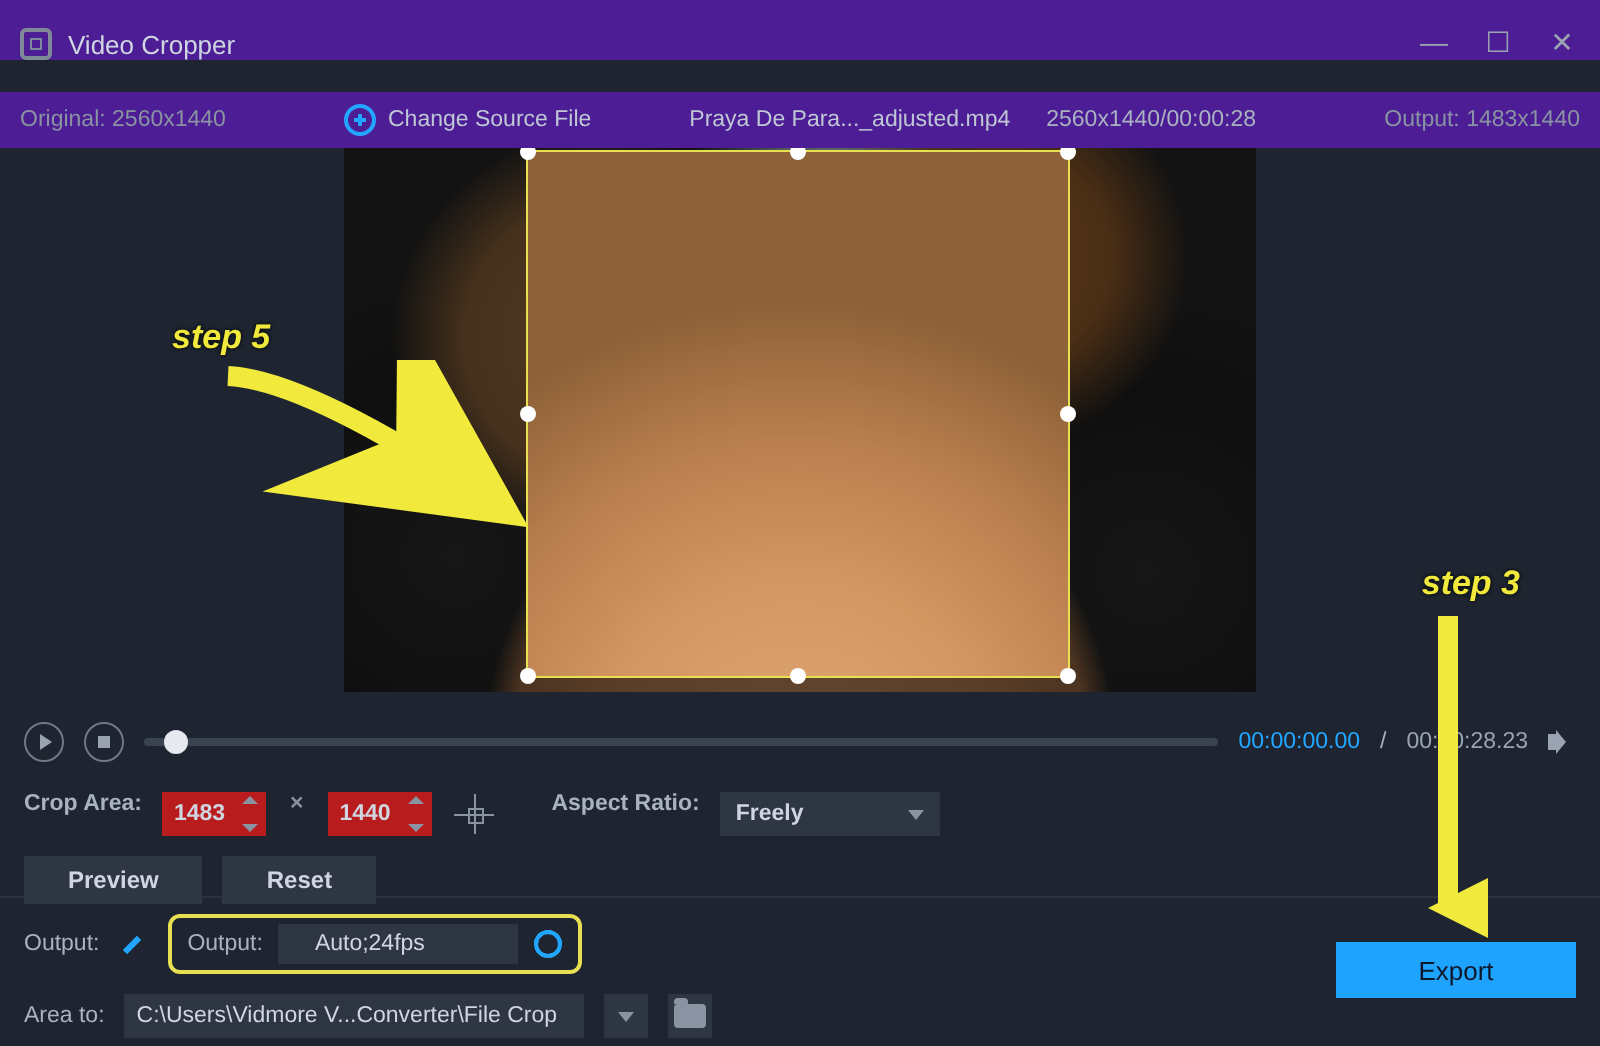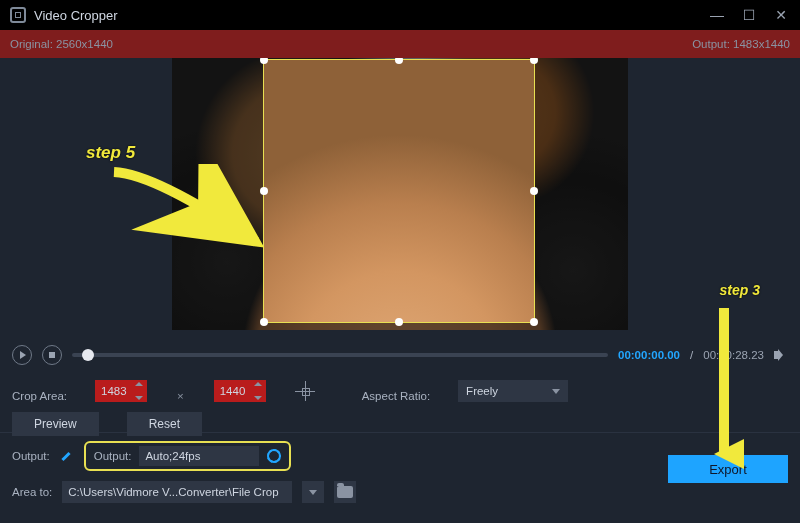--- a/index.html
+++ b/index.html
@@ -1,23 +1,23 @@
 <!DOCTYPE html>
 <html><head>
 <meta charset="utf-8">
 <style>
   * { box-sizing: border-box; margin: 0; padding: 0; font-family: "Segoe UI", Arial, sans-serif; }
   html, body { width: 800px; height: 523px; background: #1e2530; color: #a9b2c0; overflow: hidden; }
-  .titlebar { height: 30px; display: flex; align-items: center; padding: 0 10px; background: #000000; }
+  .titlebar { height: 30px; display: flex; align-items: flex-end; padding: 0 10px; background: #4c1d95; }
   .titlebar .logo { width: 16px; height: 16px; border: 2px solid #7f8a99; border-radius: 3px; position: relative; margin-right: 8px; }
   .titlebar .logo::after { content: ""; position: absolute; inset: 3px; border: 1px solid #7f8a99; }
   .titlebar .title { font-size: 13px; color: #cfd6e1; }
   .winbtns { margin-left: auto; display: flex; gap: 14px; }
   .winbtns span { width: 18px; height: 18px; display: flex; align-items: center; justify-content: center; font-size: 14px; color: #9aa3b1; cursor: pointer; }
-  .topbar { height: 28px; background: #7f1d1d; display: flex; align-items: center; font-size: 11.5px; position: relative; }
+  .topbar { height: 28px; background: #4c1d95; display: flex; align-items: center; font-size: 11.5px; position: relative; margin-top: 16px; }
   .topbar .orig { position: absolute; left: 10px; color: #8a93a2; }
   .topbar .outp { position: absolute; right: 10px; color: #8a93a2; }
   .topbar .center { position: absolute; left: 172px; right: 172px; display: flex; align-items: center; gap: 18px; }
   .topbar .change { display: flex; align-items: center; gap: 6px; color: #bfc7d4; cursor: pointer; }
   .plus { width: 16px; height: 16px; border: 2px solid #22a6ff; border-radius: 50%; position: relative; }
   .plus::before, .plus::after { content: ""; position: absolute; background: #22a6ff; }
   .plus::before { left: 3px; right: 3px; top: 5px; height: 2px; }
   .plus::after { top: 3px; bottom: 3px; left: 5px; width: 2px; }
   .topbar .fname { color: #bfc7d4; margin-left: auto; }
   .preview-area { position: relative; height: 280px; background: #1e2530; }
@@ -38,56 +38,56 @@
     radial-gradient(ellipse at 55% 0%, #e8f2ec 0%, #c4d7cf 8%, rgba(0,0,0,0) 20%),
     #9a7550; }
   .handle { position: absolute; width: 8px; height: 8px; background: #fff; border-radius: 50%; }
   .h-tl { left: -4px; top: -4px; } .h-tr { right: -4px; top: -4px; }
   .h-bl { left: -4px; bottom: -4px; } .h-br { right: -4px; bottom: -4px; }
   .h-tm { left: calc(50% - 4px); top: -4px; } .h-bm { left: calc(50% - 4px); bottom: -4px; }
   .h-ml { left: -4px; top: calc(50% - 4px); } .h-mr { right: -4px; top: calc(50% - 4px); }
   .anno { position: absolute; font-weight: 700; color: #f1e93c; font-style: italic; font-size: 17px; text-shadow: 0 0 2px #000; pointer-events: none; }
   .step2 { left: 86px; top: 85px; }
   .arrow2 { position: absolute; left: 96px; top: 106px; pointer-events: none; }
-  .step3 { position: absolute; right: 40px; top: 282px; font-weight: 700; font-style: italic; color: #f1e93c; font-size: 14px; text-shadow: 0 0 2px #000; pointer-events: none; }
+  .step3 { position: absolute; right: 40px; top: 282px; font-weight: 700; font-style: italic; color: #f1e93c; font-size: 17px; text-shadow: 0 0 2px #000; pointer-events: none; }
   .arrow3 { position: absolute; right: 56px; top: 304px; pointer-events: none; }
   .playbar { height: 34px; display: flex; align-items: center; padding: 0 12px; gap: 10px; font-size: 11.5px; }
   .circbtn { width: 20px; height: 20px; border: 1px solid #6f7988; border-radius: 50%; display: flex; align-items: center; justify-content: center; cursor: pointer; }
   .circbtn .tri { width: 0; height: 0; border-left: 6px solid #9aa3b1; border-top: 4px solid transparent; border-bottom: 4px solid transparent; margin-left: 2px; }
   .circbtn .sq { width: 6px; height: 6px; background: #9aa3b1; }
   .timeline { flex: 1; height: 4px; background: #3a4352; border-radius: 2px; position: relative; }
   .timeline .knob { position: absolute; left: 10px; top: -4px; width: 12px; height: 12px; background: #e6e9ef; border-radius: 50%; }
-  .timecur { color: #22a6ff; font-weight: bold; }
+  .timecur { color: #22a6ff; }
   .timetot { color: #9aa3b1; }
   .volico { width: 14px; height: 14px; position: relative; }
   .volico::before { content: ""; position: absolute; left: 0; top: 3px; width: 4px; height: 8px; background: #9aa3b1; }
   .volico::after { content: ""; position: absolute; left: 4px; top: 1px; width: 0; height: 0; border-left: 5px solid #9aa3b1; border-top: 6px solid transparent; border-bottom: 6px solid transparent; }
   .controls { height: 60px; padding: 8px 12px; display: flex; flex-direction: column; gap: 10px; font-size: 11.5px; }
-  .row { display: flex; align-items: flex-end; gap: 28px; }
+  .row { display: flex; align-items: flex-start; gap: 10px; font-weight: bold; }
   .numbox { width: 52px; height: 22px; background: #b91c1c; display: flex; align-items: center; padding: 0 6px; position: relative; color: #cfd6e1; }
   .spin { position: absolute; right: 2px; top: 2px; bottom: 2px; width: 10px; display: flex; flex-direction: column; justify-content: space-between; }
   .spin span { width: 0; height: 0; border-left: 4px solid transparent; border-right: 4px solid transparent; }
   .spin .up { border-bottom: 4px solid #8a93a2; }
   .spin .dn { border-top: 4px solid #8a93a2; }
   .centercross { width: 22px; height: 22px; position: relative; border:1px dashed transparent; }
   .centercross::before, .centercross::after { content: ""; position: absolute; background: #8a93a2; }
   .centercross::before { left: 0; right: 0; top: 10px; height: 1px; }
   .centercross::after { top: 0; bottom: 0; left: 10px; width: 1px; }
   .centercross .c { position:absolute; left:7px; top:7px; width:8px; height:8px; border:1px solid #8a93a2; }
   .selbox { width: 110px; height: 22px; background: #2e3644; display: flex; align-items: center; padding: 0 8px; color: #cfd6e1; position: relative; cursor: pointer; }
   .selbox .dd { position: absolute; right: 8px; top: 9px; width: 0; height: 0; border-left: 4px solid transparent; border-right: 4px solid transparent; border-top: 5px solid #8a93a2; }
   .btn { height: 24px; padding: 0 22px; background: #2e3644; display: flex; align-items: center; justify-content: center; color: #cfd6e1; cursor: pointer; font-size: 12px; }
   .divider { height: 1px; background: #2a3240; margin: 0 0 0 0; }
   .bottom { padding: 8px 12px 10px; font-size: 11.5px; display: flex; flex-direction: column; gap: 10px; position: relative; }
   .outrow { display: flex; align-items: center; gap: 10px; }
   .fval { color: #cfd6e1; }
   .pencil { width: 14px; height: 14px; position: relative; }
   .pencil::before { content: ""; position: absolute; width: 10px; height: 3px; background: #22a6ff; transform: rotate(-45deg); left: 1px; top: 6px; }
   .outbox { display: flex; align-items: center; gap: 8px; border: 2px solid #e8e052; border-radius: 6px; padding: 3px 8px 3px 8px; }
-  .outbox .field { width: 120px; height: 20px; background: #2e3644; display: flex; align-items: center; padding: 0 6px; color: #cfd6e1; position: relative; }
+  .outbox .field { width: 120px; height: 20px; background: #2e3644; display: flex; align-items: center; padding: 0 18px; color: #cfd6e1; position: relative; }
   .gear { width: 14px; height: 14px; border: 2px solid #22a6ff; border-radius: 50%; position: relative; }
   .gear::after { content:""; position:absolute; inset:3px; background:#1e2530; border-radius:50%; }
   .gear::before { content:""; position:absolute; inset:-2px; border:2px dotted #22a6ff; border-radius:50%; }
   .pathbox { width: 230px; height: 22px; background: #2e3644; display: flex; align-items: center; padding: 0 6px; color: #cfd6e1; position: relative; }
   .ddbtn { width: 22px; height: 22px; background: #2e3644; display:flex; align-items:center; justify-content:center; cursor:pointer; }
   .ddbtn .dd { width:0; height:0; border-left:4px solid transparent; border-right:4px solid transparent; border-top:5px solid #8a93a2; }
   .folder { width: 16px; height: 12px; background: #8a93a2; border-radius: 2px; position: relative; }
   .folder::before { content:""; position:absolute; top:-3px; left:0; width:7px; height:3px; background:#8a93a2; border-radius:2px 2px 0 0; }
   .export { position: absolute; right: 12px; bottom: 30px; width: 120px; height: 28px; background: #1ea4ff; color: #0f172a; display:flex; align-items:center; justify-content:center; font-size:13px; cursor:pointer; }
   .times { margin:0 2px; color:#8a93a2; }
@@ -102,20 +102,28 @@
     <span>—</span>
     <span>☐</span>
     <span>✕</span>
   </div>
 </div>
 
 <div class="topbar">
   <div class="orig">
     <span>Original:</span> <span>2560x1440</span>
   </div>
+  <div class="center">
+    <div class="change">
+      <span class="plus"></span>
+      <span>Change Source File</span>
+    </div>
+    <div class="fname">Praya De Para..._adjusted.mp4</div>
+    <div>2560x1440/00:00:28</div>
+  </div>
   <div class="outp">
     <span>Output:</span> <span>1483x1440</span>
   </div>
 </div>
 
 <div class="preview-area">
   <div class="preview-frame">
     <div class="rock"></div>
     <div class="dimmer"></div>
     <div class="crop-rect">

